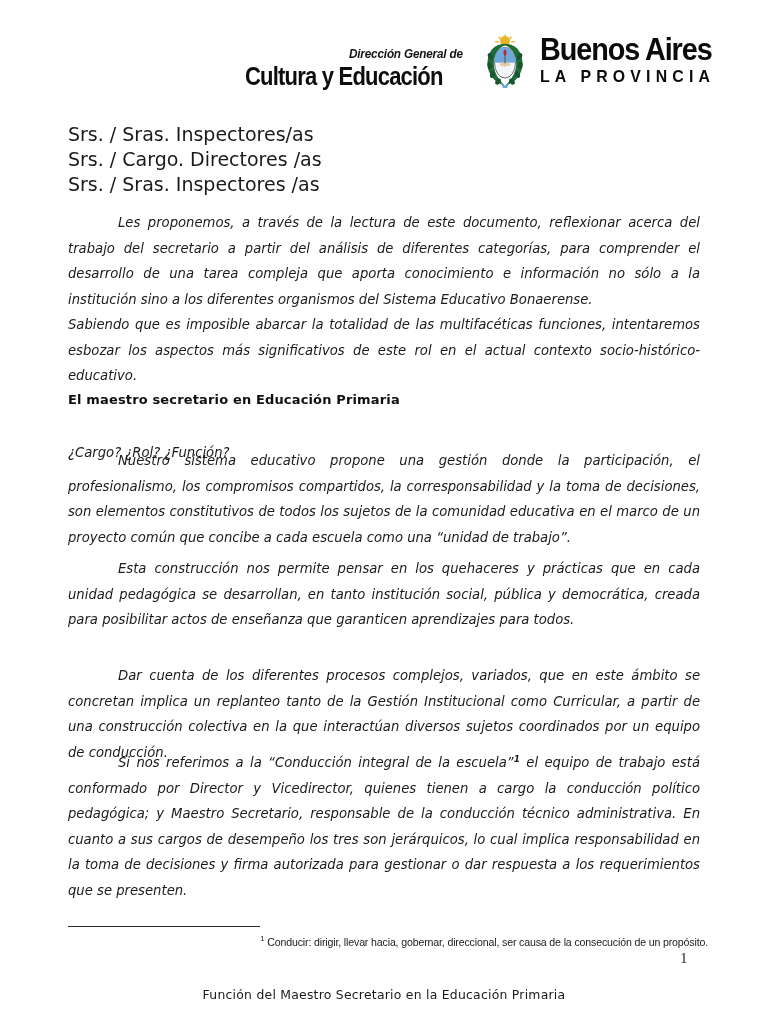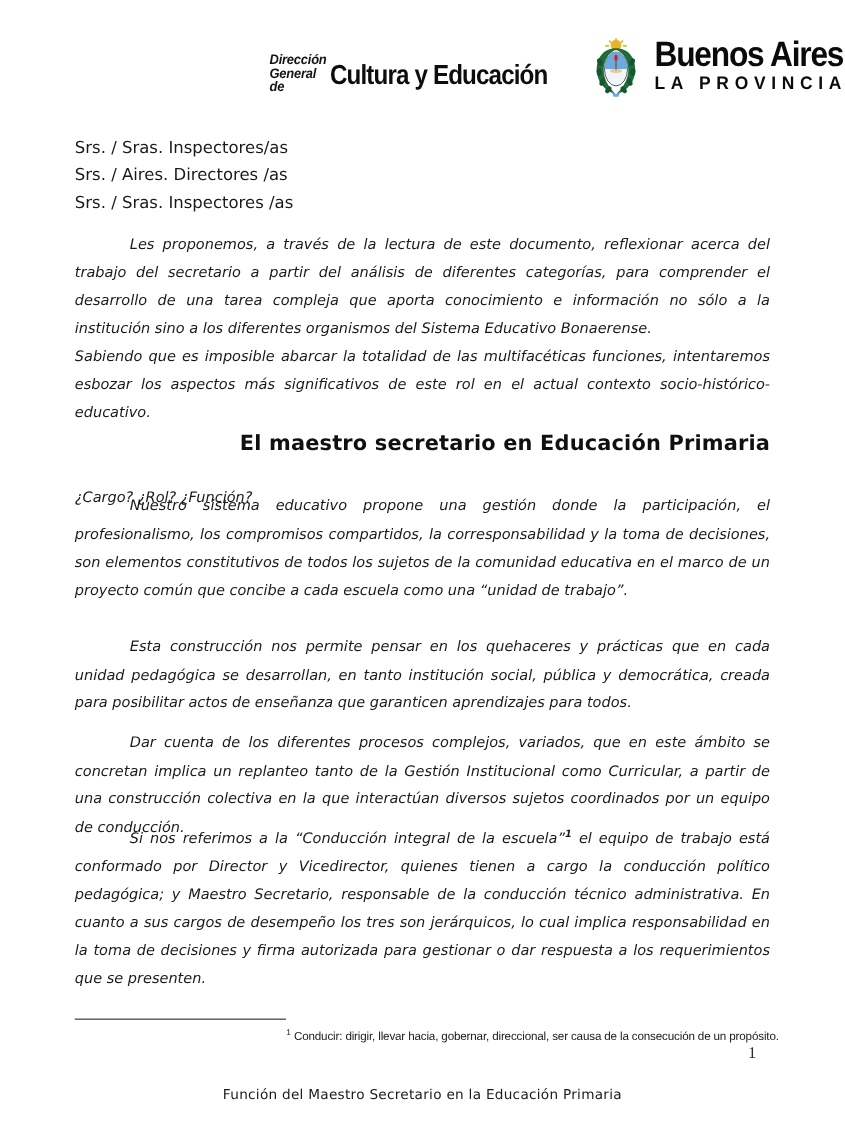--- a/index.html
+++ b/index.html
@@ -33,22 +33,22 @@
   .logo-row {
     position: absolute;
     left: 245px;
     top: 33px;
     display: flex;
     align-items: flex-end;
     gap: 14px;
   }
   .dgce {
     display: flex;
-    flex-direction: row;
-    align-items: center;
+    flex-direction: column;
+    align-items: flex-end;
     line-height: 1;
   }
   .dgce-top {
     font-family: "Liberation Sans", sans-serif;
     font-style: italic;
     font-weight: 700;
     font-size: 12.5px;
     letter-spacing: -0.2px;
     color: #141414;
     margin-bottom: 3px;
@@ -111,21 +111,21 @@
     width: 632px;
   }
 
   .addr-block {
     position: absolute;
     top: 122px;
     left: 0;
     width: 632px;
   }
   .addr-line {
-    font-size: 15px;
+    font-size: 19px;
     line-height: 25px;
     color: #1a1a1a;
   }
 
   .para {
     font-size: 13.2px;
     line-height: 25.5px;
     text-align: justify;
     color: #1a1a1a;
     margin: 0;
@@ -139,30 +139,29 @@
     font-style: italic;
   }
 
   .b-intro   { top: 210px; }
   .b-sab     { top: 312px; }
   .heading {
     position: absolute;
     left: 0;
     top: 392px;
     width: 632px;
-    font-size: 19px;
+    font-size: 13px;
     font-weight: 700;
     color: #101010;
     letter-spacing: 0.15px;
     font-family: "DejaVu Sans", sans-serif;
-    text-align: right;
   }
   .b-quest   { top: 440px; }
   .b-nuestro { top: 448px; }
-  .b-esta    { top: 576px; }
+  .b-esta    { top: 556px; }
   .b-dar     { top: 663px; }
   .b-si      { top: 750px; }
 
   sup.fn {
     font-size: 9px;
     vertical-align: super;
     line-height: 0;
     font-weight: 700;
   }
 
@@ -269,21 +268,21 @@
         <div class="ba-sub">LA PROVINCIA</div>
       </div>
 
     </div>
   </div>
 
   <div class="content">
 
     <div class="addr-block">
       <div class="addr-line">Srs. / Sras. Inspectores/as</div>
-      <div class="addr-line">Srs. / Aires. Directores /as</div>
+      <div class="addr-line">Srs. / Cargo. Directores /as</div>
       <div class="addr-line">Srs. / Sras. Inspectores /as</div>
     </div>
 
     <div class="block b-intro">
       <p class="para indent">Les proponemos, a través de la lectura de este documento, reflexionar acerca del trabajo del secretario a partir del análisis de diferentes categorías, para comprender el desarrollo de una tarea compleja que aporta conocimiento e información no sólo a la institución sino a los diferentes organismos del Sistema Educativo Bonaerense.</p>
     </div>
 
     <div class="block b-sab">
       <p class="para">Sabiendo que es imposible abarcar la totalidad de las multifacéticas funciones, intentaremos esbozar los aspectos más significativos de este rol en el actual contexto socio-histórico-educativo.</p>
     </div>

